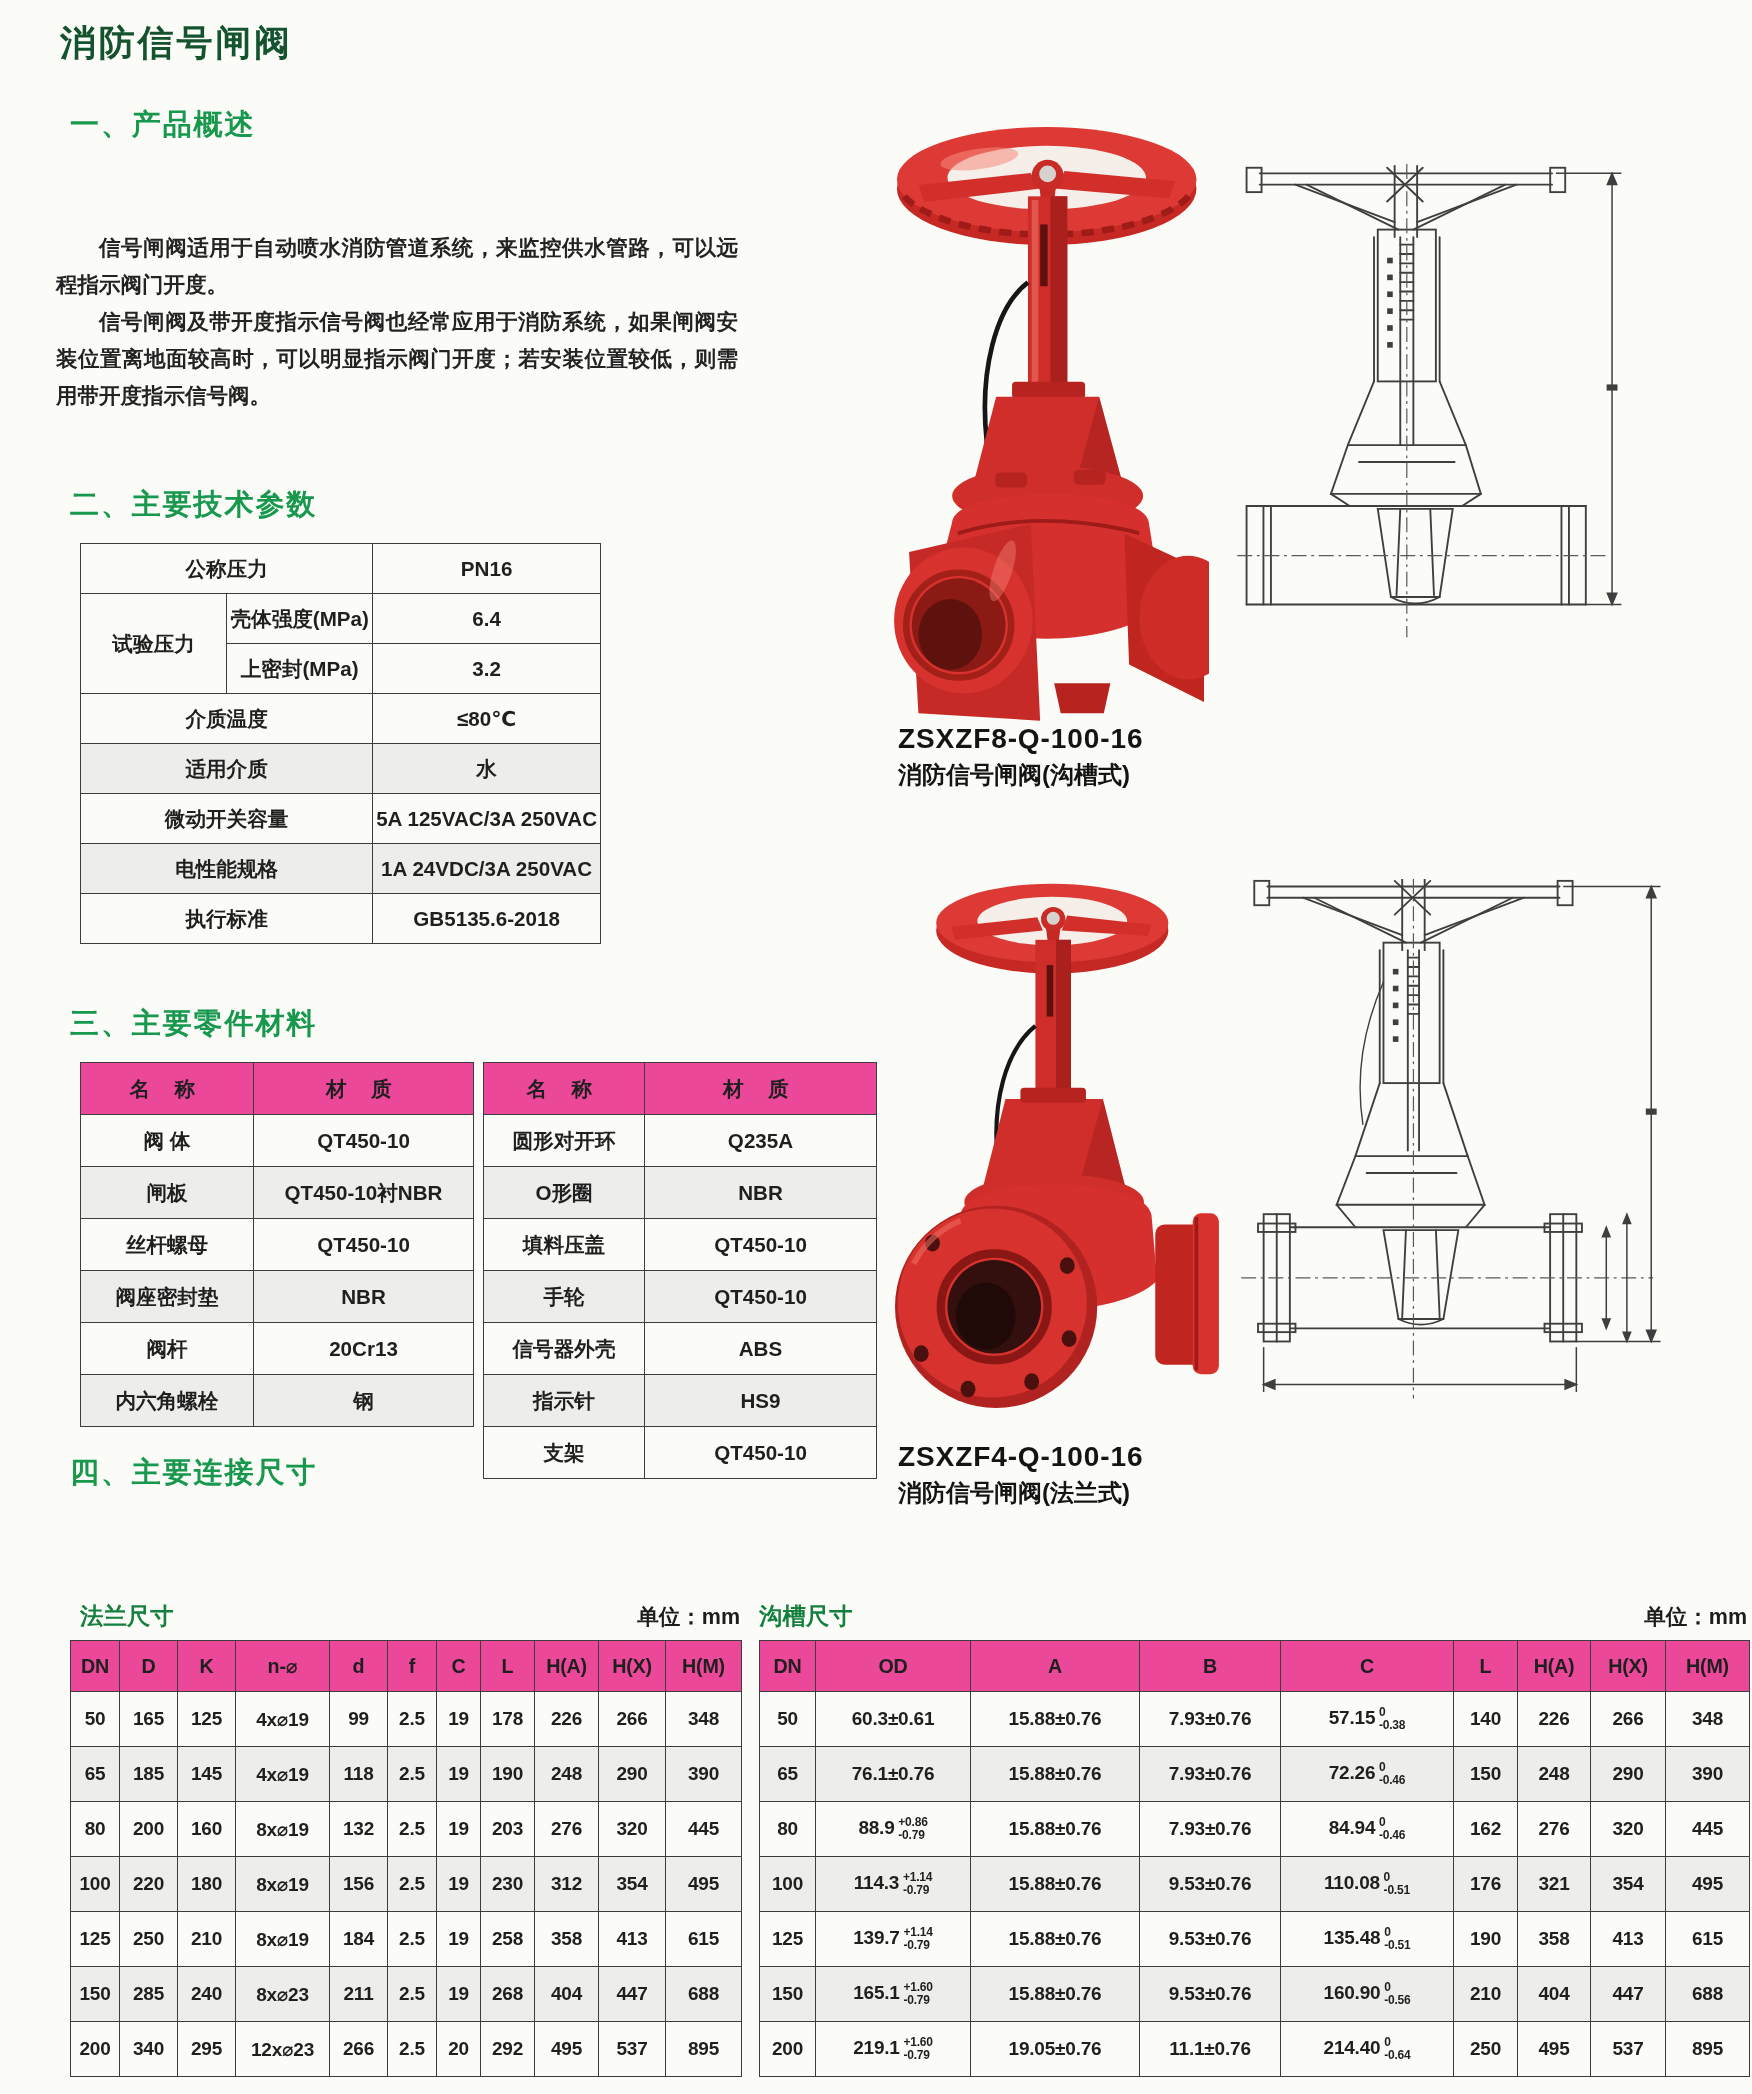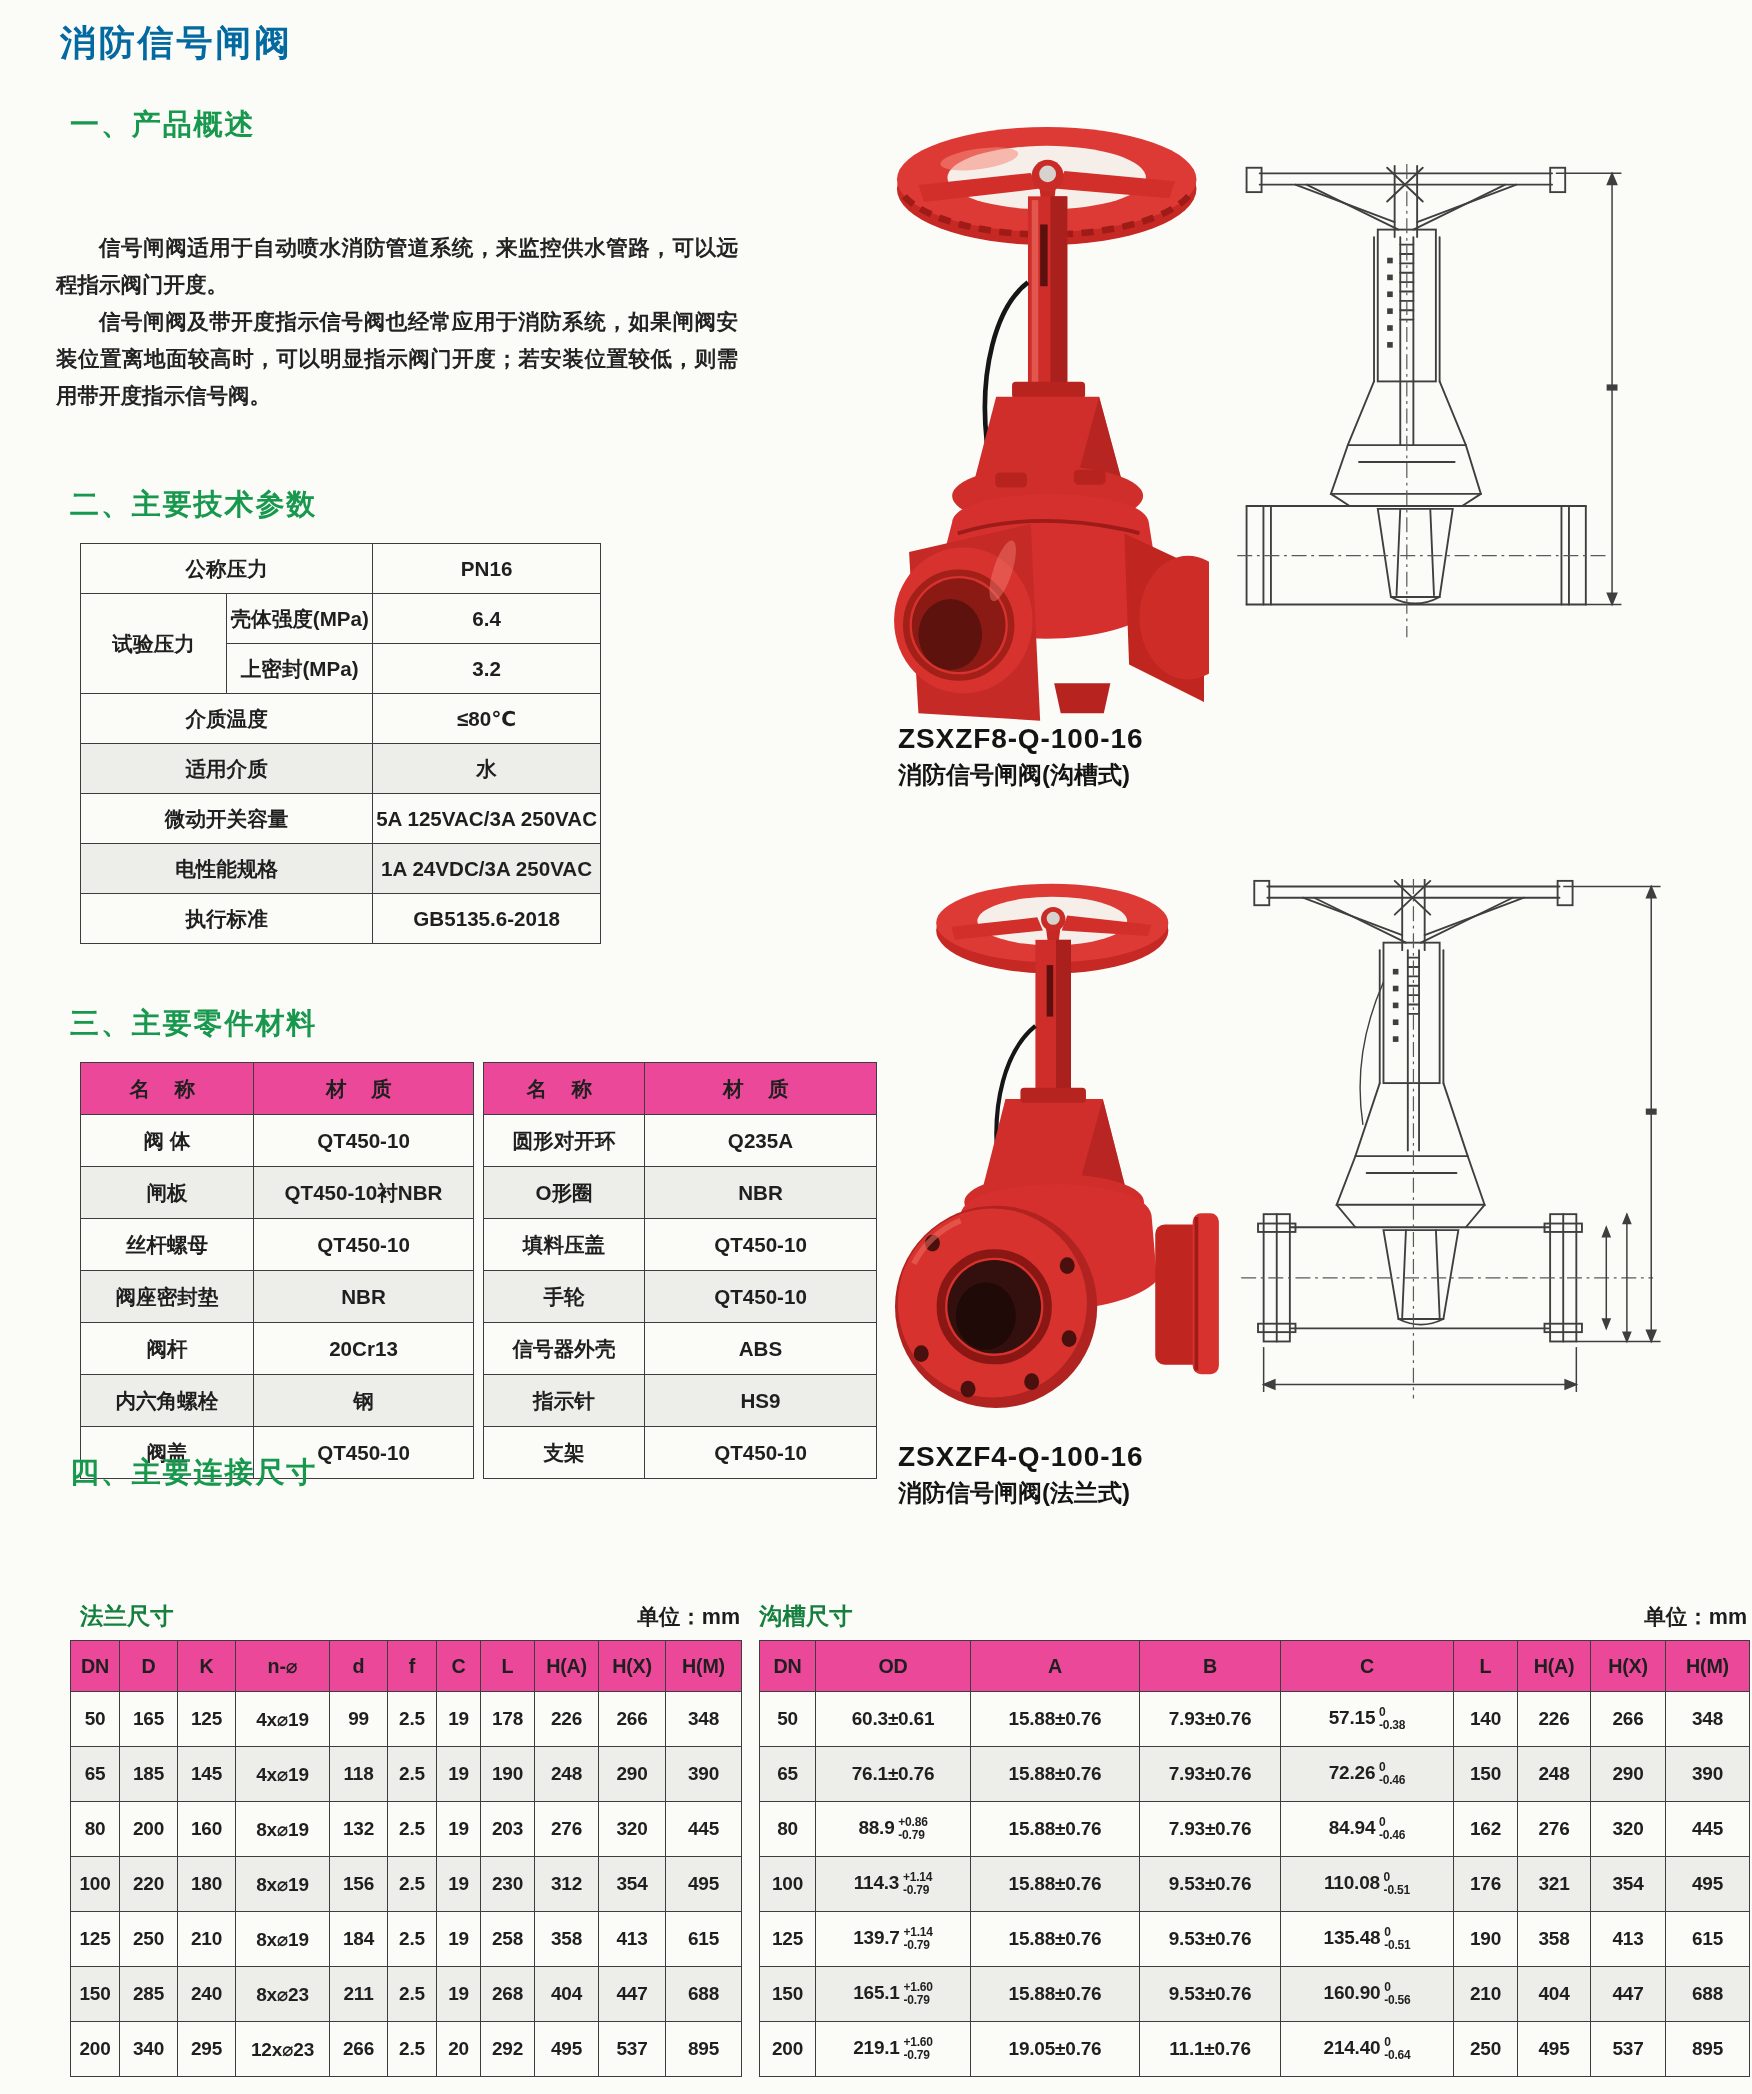--- a/index.html
+++ b/index.html
@@ -4,21 +4,21 @@
 <style>
   html,body{margin:0;padding:0;background:#e8e8e8;}
   #canvas{
     position:relative;width:1753px;height:2094px;margin:0 auto;
     background:#fbfbf8;overflow:hidden;
     font-family:"Liberation Sans","DejaVu Sans",sans-serif;
     color:#1f1f1f;
   }
   .abs{position:absolute;}
   
-  .doc-title{left:60px;top:19px;font-size:36px;font-weight:900;color:#0369a1;letter-spacing:2.8px;}
+  .doc-title{left:60px;top:19px;font-size:36px;font-weight:900;color:#14532d;letter-spacing:2.8px;}
   .sec-head{font-size:29px;font-weight:900;color:#17984d;letter-spacing:1.9px;}
   
   .overview{left:56px;top:230px;width:682px;font-size:21.5px;line-height:37px;font-weight:600;color:#232323;text-align:justify;}
   .overview p{margin:0;text-indent:2em;}
   
   table{border-collapse:collapse;table-layout:fixed;}
   td,th{border:1.9px solid #3d3d3d;text-align:center;vertical-align:middle;padding:0 1.9px;overflow:hidden;}
   thead th{background:#ec4899;}
   tbody tr:nth-child(even) td{background:#ededea;}
   
@@ -129,24 +129,20 @@
           <td>NBR</td>
         </tr>
         <tr>
           <td>阀杆</td>
           <td>20Cr13</td>
         </tr>
         <tr>
           <td>内六角螺栓</td>
           <td>钢</td>
         </tr>
-        <tr>
-          <td>阀盖</td>
-          <td>QT450-10</td>
-        </tr>
       </tbody>
   </table>
   <table class="abs mat-table" style="left:483px;top:1062px;">
     <colgroup>
         <col style="width:161px">
         <col style="width:232px">
       </colgroup>
     <thead>
         <tr>
       <th>名 称</th>

